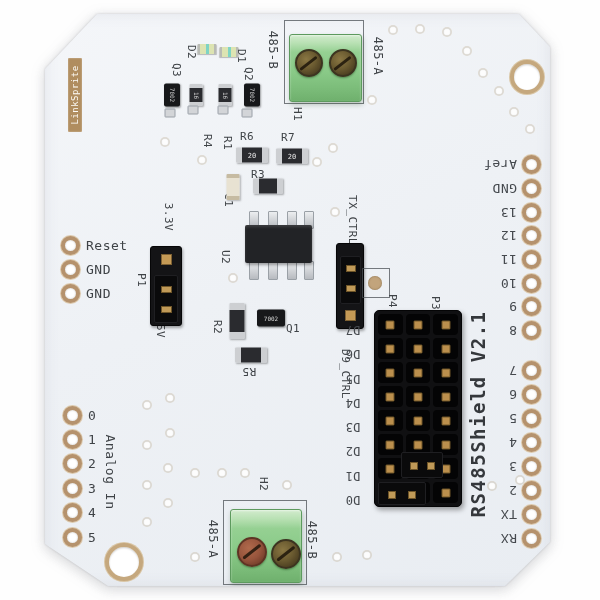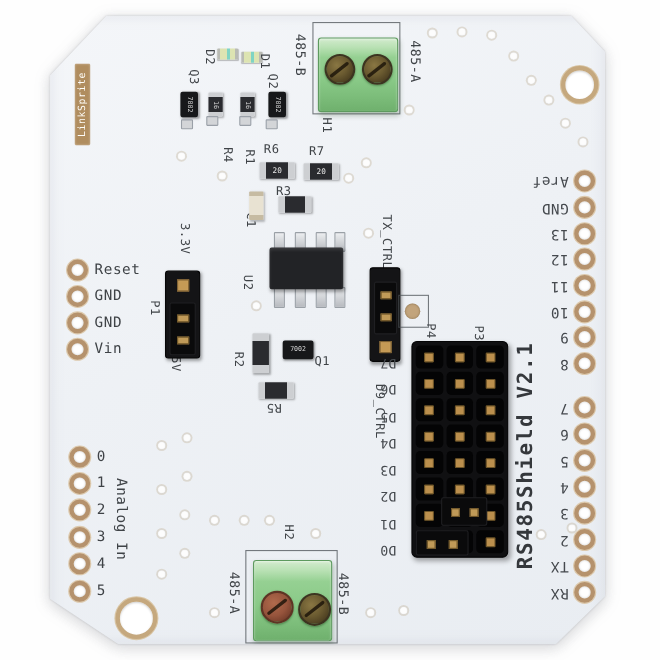--- a/index.html
+++ b/index.html
@@ -206,24 +206,20 @@
        <span class="txt">Reset</span>
           </div>
      <div class="prow" style="height:24px">
        <i class="hole"></i>
        <span class="txt">GND</span>
           </div>
      <div class="prow" style="height:24px">
        <i class="hole"></i>
        <span class="txt">GND</span>
           </div>
-     <div class="prow" style="height:24px">
-       <i class="hole"></i>
-       <span class="txt">Vin</span>
-          </div>
    </div>
 
    <span class="sk r90 fs11" style="left:172px;top:313px">R2</span>
    <div class="comp res v" style="left:192px;top:307px;width:15px;height:36px"></div>
    <div class="comp sot" style="left:226px;top:304px;width:28px;height:17px">
         <span class="mark">7002</span>
         </div>
    <span class="sk fs11" style="left:248px;top:314px">Q1</span>
    <div class="comp res h" style="left:206px;top:341px;width:32px;height:15px"></div>
    <span class="sk r180 fs11" style="left:204px;top:357px">R5</span>

